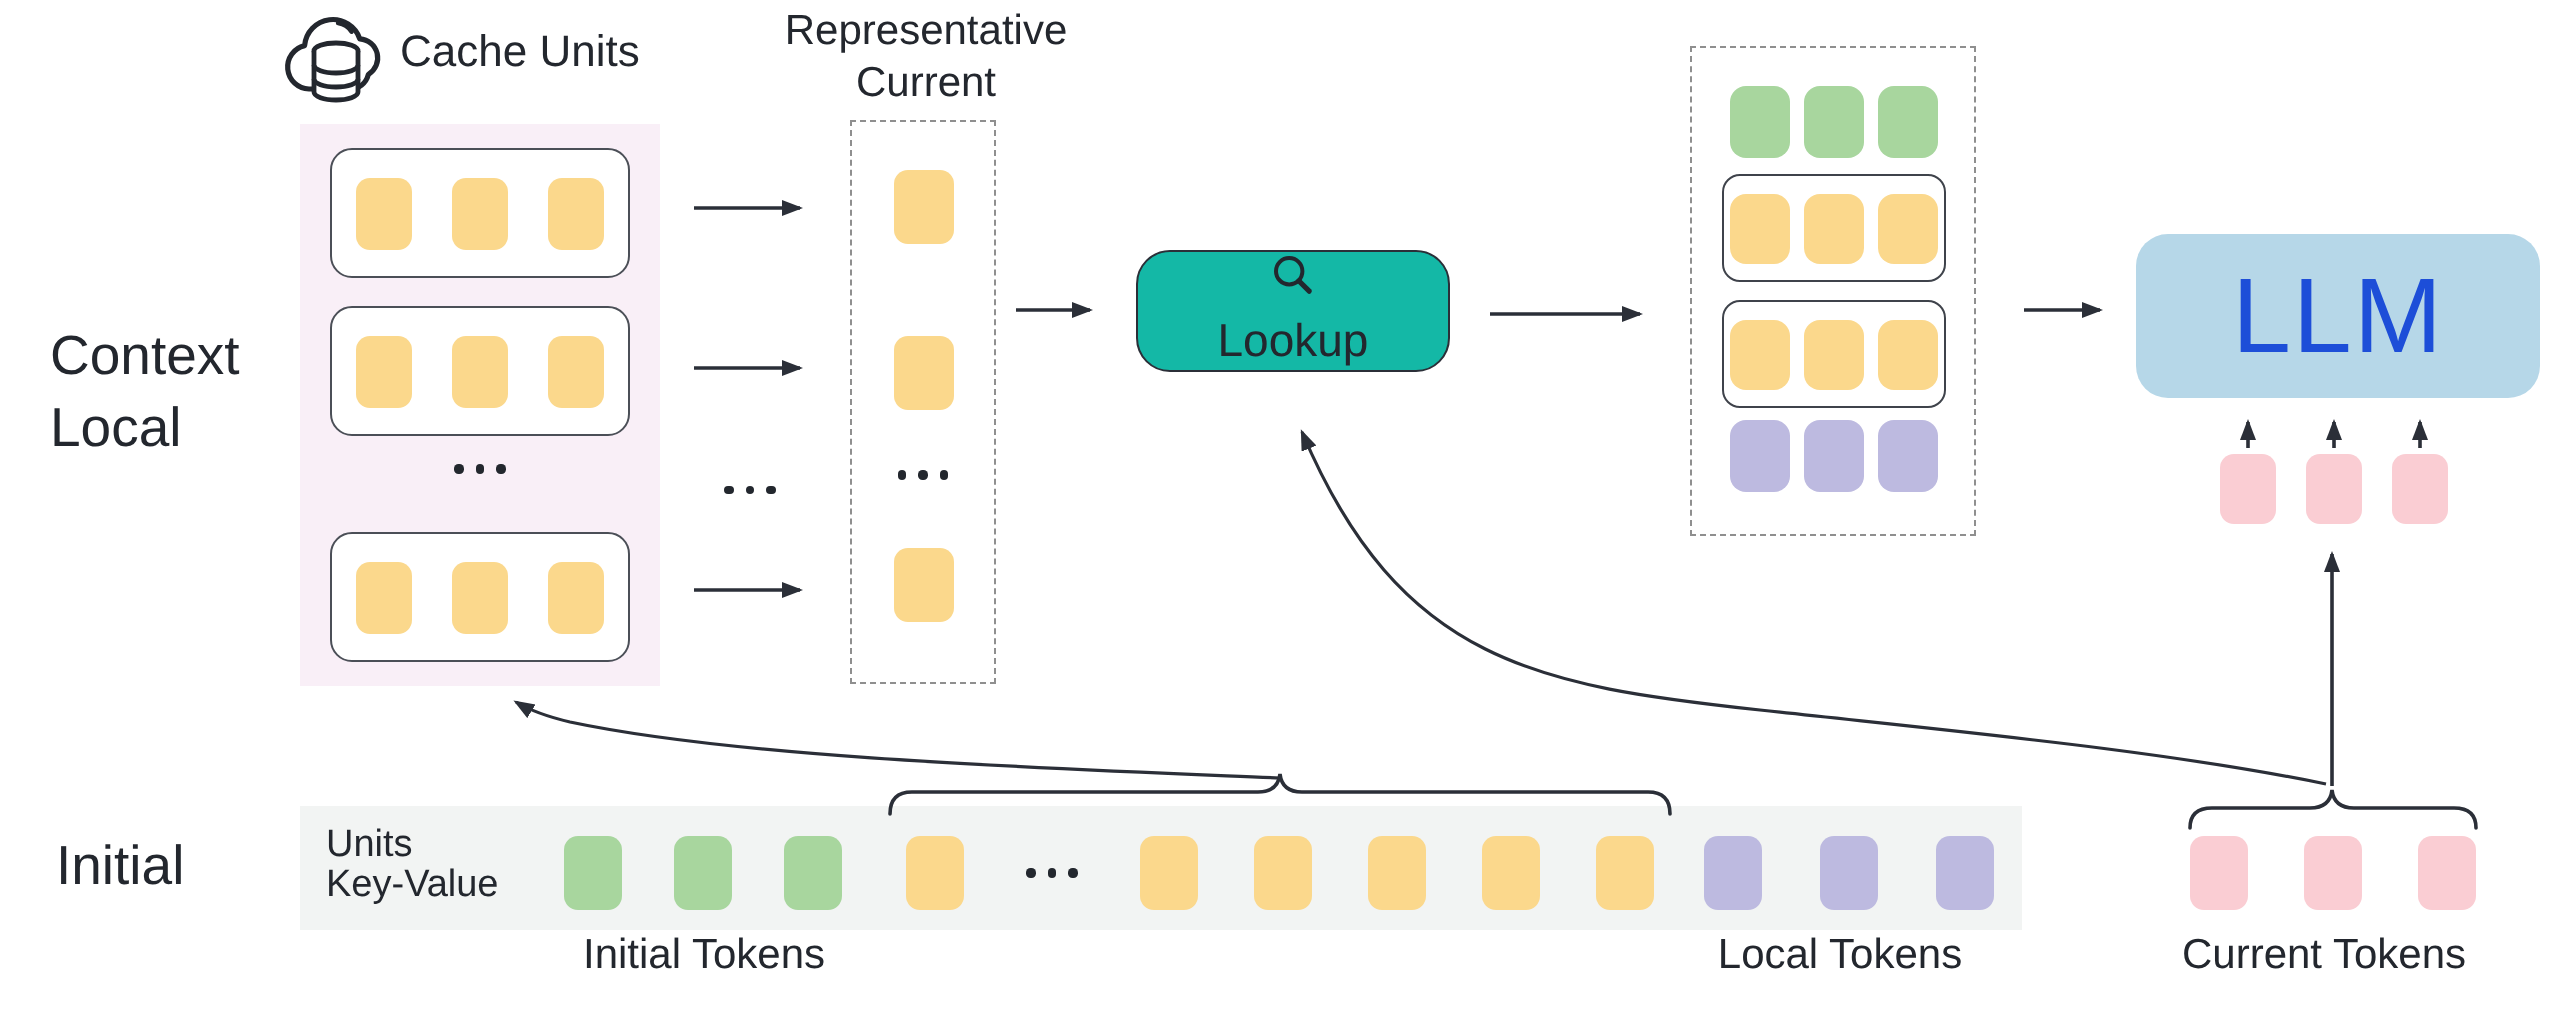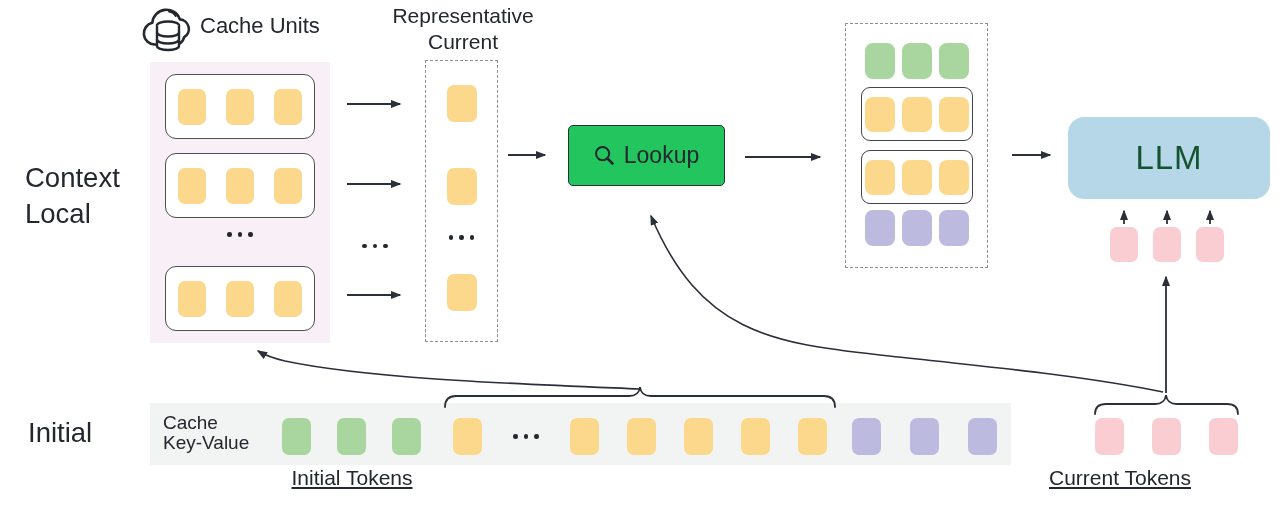--- a/index.html
+++ b/index.html
@@ -26,55 +26,55 @@
   .rep-title{left:385px;top:3px;width:156px;text-align:center;font-size:21px;line-height:26px;}
   .rep-box{left:425px;top:60px;width:73px;height:282px;border:1.5px dashed #8f8f8f;
            box-sizing:border-box;display:flex;flex-direction:column;align-items:center;padding-top:24px;}
   .rep-box .tok{width:30px;height:37px;}
   .rep-box > :nth-child(2){margin-top:46px;}
   .rep-box > :nth-child(3){margin-top:30px;}
   .rep-box > :nth-child(4){margin-top:34px;}
   .between-dots{left:362px;top:234px;}
 
   
-  .lookup{left:568px;top:125px;width:157px;height:61px;border:1.6px solid #2b2f38;border-radius:5px;
-          background:#22c55e;box-sizing:border-box;display:flex;align-items:center;justify-content:center;gap:9px;}
+  .lookup{left:568px;top:125px;width:157px;height:61px;border:1.6px solid #2b2f38;border-radius:17px;
+          background:#14b8a6;box-sizing:border-box;display:flex;align-items:center;justify-content:center;gap:9px;flex-direction:column;}
   .lookup-text{font-size:23px;color:#23272e;}
 
   
   .cache-box{left:845px;top:23px;width:143px;height:245px;border:1.5px dashed #8f8f8f;box-sizing:border-box;}
   .cache-row{position:absolute;left:0;width:100%;display:flex;justify-content:center;gap:7px;}
   .cache-row .tok{width:30px;height:36px;border-radius:8px;}
   .cache-unit{position:absolute;left:15px;width:110px;height:52px;background:#fff;border:1.1px solid #3f434b;
               border-radius:9px;display:flex;align-items:center;justify-content:center;gap:7px;}
   .cache-unit .tok{width:30px;height:35px;border-radius:8px;}
   .cache-caption{left:822px;top:272px;width:190px;text-align:center;font-size:20.5px;line-height:25px;}
 
   
   .llm-box{left:1068px;top:117px;width:202px;height:82px;background:#B6D7E8;border-radius:16px;
            display:flex;align-items:center;justify-content:center;}
-  .llm-text{font-size:33px;letter-spacing:1px;color:#14532d;}
+  .llm-text{font-size:53px;letter-spacing:1px;color:#1d4ed8;}
   .llm-toks{left:1110px;top:227px;display:flex;gap:15px;}
   .llm-toks .tok{width:28px;height:35px;}
 
   
   .inputs-label{left:28px;top:417px;font-size:27.5px;}
   .bar{left:150px;top:403px;width:861px;height:62px;background:#F2F4F3;}
   .pkv{left:163px;top:413px;font-size:19px;line-height:19.5px;}
   .bar-group{position:absolute;top:418px;display:flex;align-items:center;}
   .bar-group .dots{width:32px;}
   .g-initial{left:282px;gap:26px;}
   .g-evicted{left:453px;gap:28px;}
   .g-local{left:852px;gap:29px;}
   .g-current{left:1095px;gap:28px;}
-  .group-label{top:466px;width:180px;text-align:center;font-size:21px;text-decoration:underline;}
+  .group-label{top:466px;width:180px;text-align:center;font-size:21px;}
   .gl-initial{left:262px;}
   .gl-evicted{left:558px;}
   .gl-local{left:830px;}
-  .gl-current{left:1030px;}
+  .gl-current{left:1072px;}
 
   .mem-units-label{left:200px;top:13px;font-size:22px;}
   #overlay{position:absolute;left:0;top:0;pointer-events:none;}
 </style>
 </head>
 <body>
 
 <div id="canvas">
 
   <svg class="abs" style="left:138px;top:1px;" width="58" height="54" viewBox="0 0 58 54">
@@ -172,21 +172,21 @@
     <span class="llm-text">LLM</span>
   </div>
   <div class="abs llm-toks">
       <span class="tok" style="background: rgb(250, 205, 211);"></span>
       <span class="tok" style="background: rgb(250, 205, 211);"></span>
       <span class="tok" style="background: rgb(250, 205, 211);"></span>
     </div>
 
   <div class="abs lbl inputs-label">Initial</div>
   <div class="abs bar"></div>
-  <div class="abs lbl pkv">Cache
+  <div class="abs lbl pkv">Units
 Key-Value</div>
 
   <div class="abs bar-group g-initial">
       <span class="tok" style="background: rgb(168, 214, 158);"></span>
       <span class="tok" style="background: rgb(168, 214, 158);"></span>
       <span class="tok" style="background: rgb(168, 214, 158);"></span>
     </div>
   <div class="abs bar-group g-evicted">
       <span class="tok" style="background: rgb(251, 216, 140);"></span>
       <span class="dots">
@@ -205,20 +205,21 @@
       <span class="tok" style="background: rgb(189, 186, 224);"></span>
       <span class="tok" style="background: rgb(189, 186, 224);"></span>
     </div>
   <div class="abs bar-group g-current">
       <span class="tok" style="background: rgb(250, 205, 211);"></span>
       <span class="tok" style="background: rgb(250, 205, 211);"></span>
       <span class="tok" style="background: rgb(250, 205, 211);"></span>
     </div>
 
   <div class="abs lbl group-label gl-initial">Initial Tokens</div>
+  <div class="abs lbl group-label gl-local">Local Tokens</div>
   <div class="abs lbl group-label gl-current">Current Tokens</div>
 
   <svg id="overlay" width="1280" height="509" viewBox="0 0 1280 509">
     <defs>
       <marker id="ah" markerUnits="userSpaceOnUse" markerWidth="11" markerHeight="9" refX="9" refY="4" orient="auto">
         <path d="M0 0 L10.5 4 L0 8 z" fill="#2b2f38"></path>
       </marker>
     </defs>
     <g stroke="#2b2f38" stroke-width="1.8" fill="none">
 

